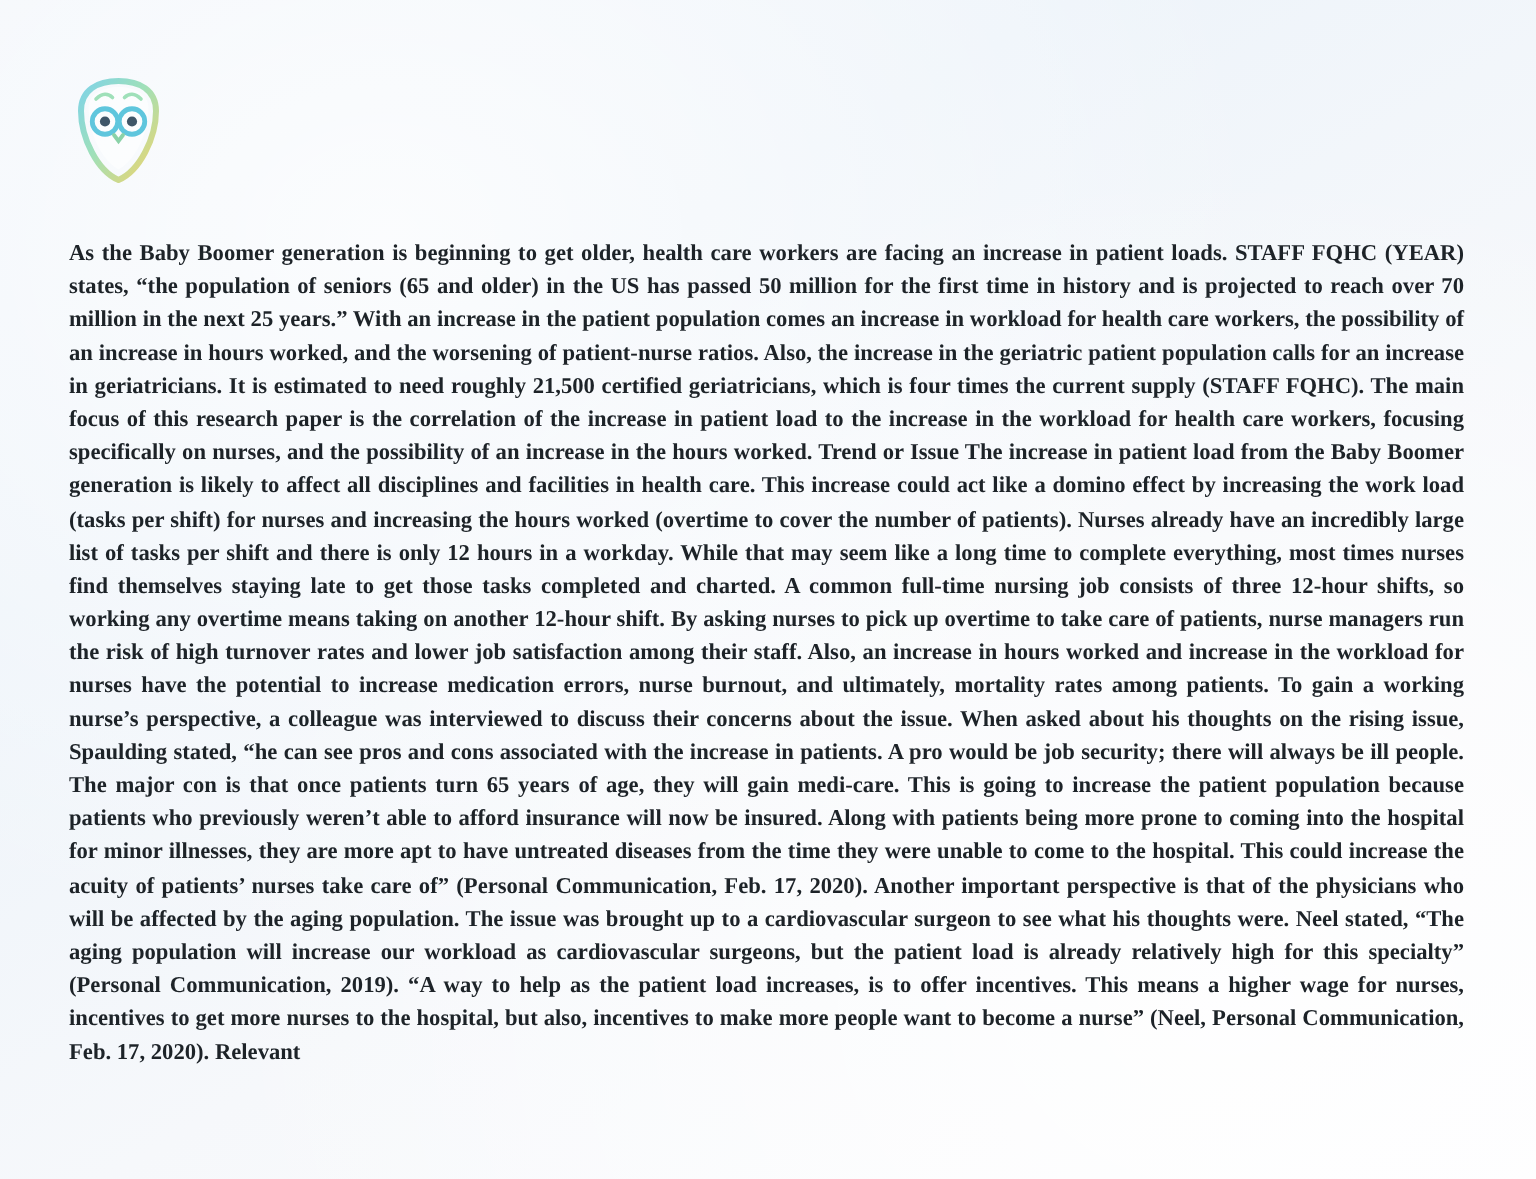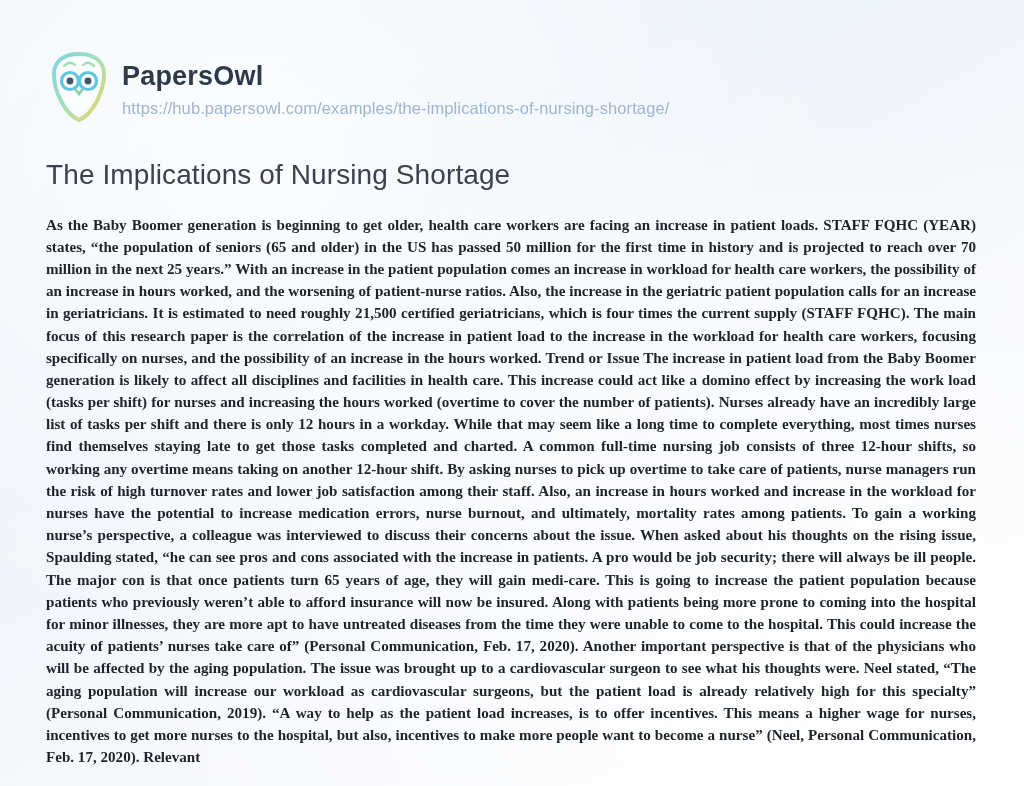--- a/index.html
+++ b/index.html
@@ -115,23 +115,18 @@
         <path d="M11 20 C11 11 20 6 31 6 C42 6 51 11 51 20 C51 37 42 55 31 61 C20 55 11 37 11 20 Z" fill="#ffffff" opacity="0.55"></path>
         <circle cx="22" cy="29" r="8.5" fill="none" stroke="#5fc6dd" stroke-width="3.2"></circle>
         <circle cx="40" cy="29" r="8.5" fill="none" stroke="#5fc6dd" stroke-width="3.2"></circle>
         <circle cx="22" cy="29" r="3.4" fill="#3f5668"></circle>
         <circle cx="40" cy="29" r="3.4" fill="#3f5668"></circle>
         <path d="M28 38 L31 42 L34 38" fill="none" stroke="#8ad2a8" stroke-width="2.6" stroke-linecap="round"></path>
         <path d="M16 14 C20 10 24 10 27 13" fill="none" stroke="#9fe0b9" stroke-width="2.4" stroke-linecap="round"></path>
         <path d="M46 14 C42 10 38 10 35 13" fill="none" stroke="#9fe0b9" stroke-width="2.4" stroke-linecap="round"></path>
       </svg>
     </div>
-    <div class="brand-block">
-      <div class="brand-name">PapersOwl</div>
-      <div class="brand-url">https://hub.papersowl.com/examples/the-implications-of-nursing-shortage/</div>
-    </div>
   </div>
 
   <div class="doc">
-    <h1 class="doc-title">The Implications of Nursing Shortage</h1>
     <p class="doc-body">As the Baby Boomer generation is beginning to get older, health care workers are facing an increase in patient loads. STAFF FQHC (YEAR) states, “the population of seniors (65 and older) in the US has passed 50 million for the first time in history and is projected to reach over 70 million in the next 25 years.” With an increase in the patient population comes an increase in workload for health care workers, the possibility of an increase in hours worked, and the worsening of patient-nurse ratios. Also, the increase in the geriatric patient population calls for an increase in geriatricians. It is estimated to need roughly 21,500 certified geriatricians, which is four times the current supply (STAFF FQHC). The main focus of this research paper is the correlation of the increase in patient load to the increase in the workload for health care workers, focusing specifically on nurses, and the possibility of an increase in the hours worked. Trend or Issue The increase in patient load from the Baby Boomer generation is likely to affect all disciplines and facilities in health care. This increase could act like a domino effect by increasing the work load (tasks per shift) for nurses and increasing the hours worked (overtime to cover the number of patients). Nurses already have an incredibly large list of tasks per shift and there is only 12 hours in a workday. While that may seem like a long time to complete everything, most times nurses find themselves staying late to get those tasks completed and charted. A common full-time nursing job consists of three 12-hour shifts, so working any overtime means taking on another 12-hour shift. By asking nurses to pick up overtime to take care of patients, nurse managers run the risk of high turnover rates and lower job satisfaction among their staff. Also, an increase in hours worked and increase in the workload for nurses have the potential to increase medication errors, nurse burnout, and ultimately, mortality rates among patients. To gain a working nurse’s perspective, a colleague was interviewed to discuss their concerns about the issue. When asked about his thoughts on the rising issue, Spaulding stated, “he can see pros and cons associated with the increase in patients. A pro would be job security; there will always be ill people. The major con is that once patients turn 65 years of age, they will gain medi-care. This is going to increase the patient population because patients who previously weren’t able to afford insurance will now be insured. Along with patients being more prone to coming into the hospital for minor illnesses, they are more apt to have untreated diseases from the time they were unable to come to the hospital. This could increase the acuity of patients’ nurses take care of” (Personal Communication, Feb. 17, 2020). Another important perspective is that of the physicians who will be affected by the aging population. The issue was brought up to a cardiovascular surgeon to see what his thoughts were. Neel stated, “The aging population will increase our workload as cardiovascular surgeons, but the patient load is already relatively high for this specialty” (Personal Communication, 2019). “A way to help as the patient load increases, is to offer incentives. This means a higher wage for nurses, incentives to get more nurses to the hospital, but also, incentives to make more people want to become a nurse” (Neel, Personal Communication, Feb. 17, 2020). Relevant</p>
   </div>
 </div>
 
 </body></html>

